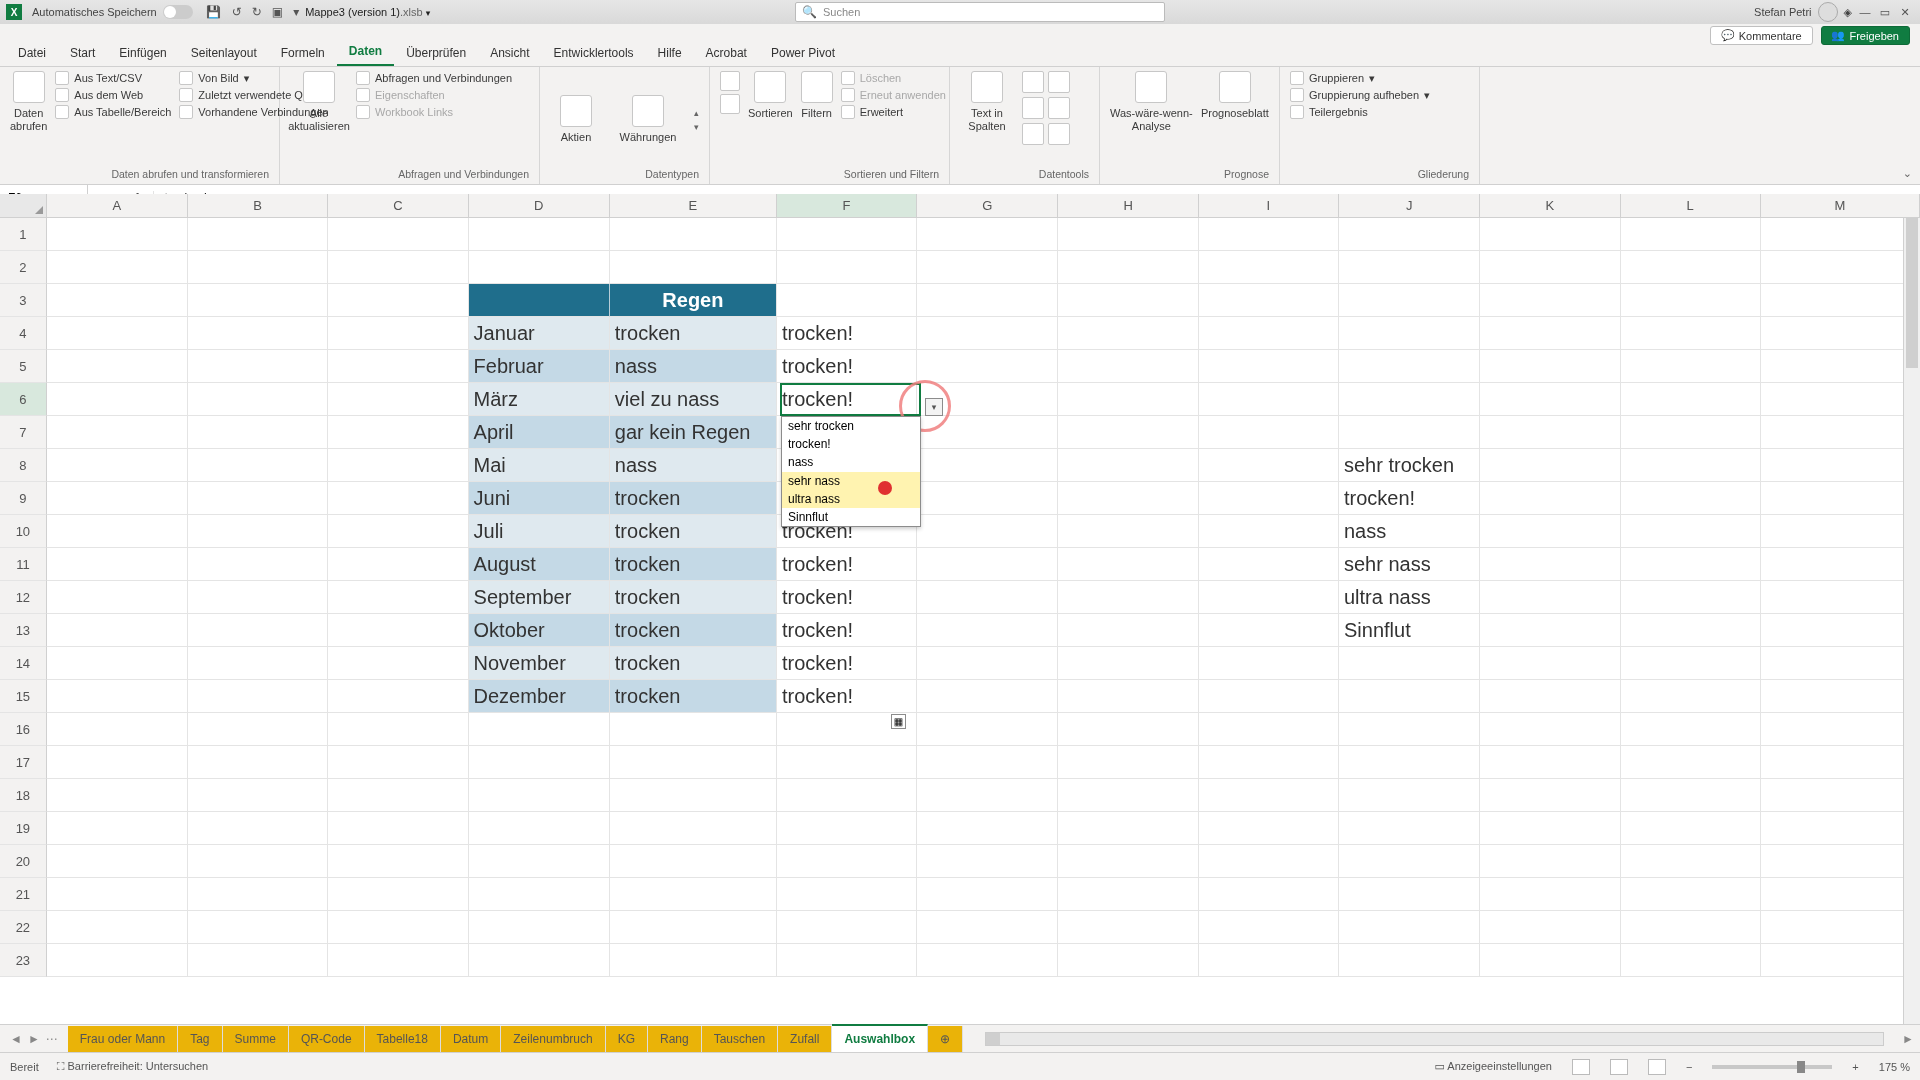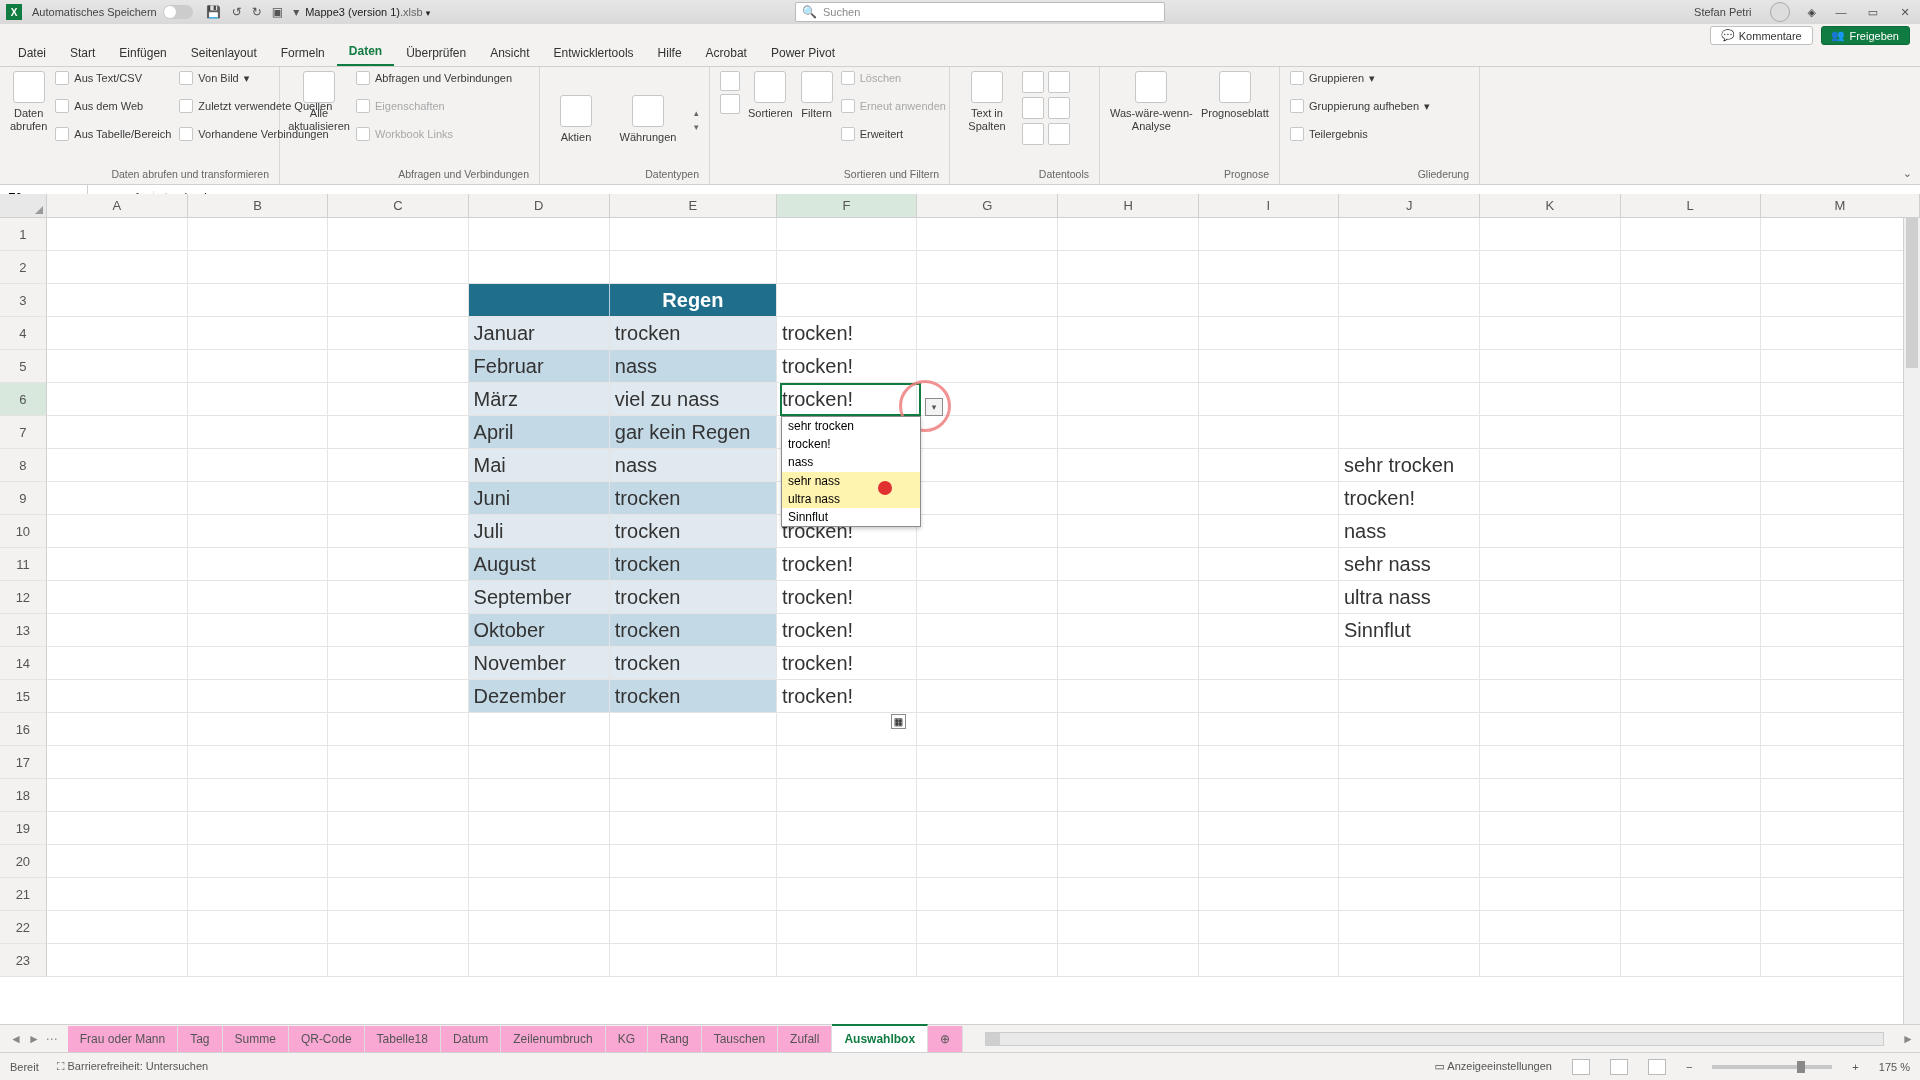--- a/index.html
+++ b/index.html
@@ -10,40 +10,40 @@
 .titlebar .xl-logo{ width:16px; height:16px; background:#107c41; margin-right:10px; display:flex; align-items:center; justify-content:center; color:#fff; font-weight:bold; font-size:10px;}
 .titlebar .autosave{ display:flex; align-items:center; gap:6px; }
 .titlebar .toggle{ width:30px; height:14px; border-radius:7px; background:#ccc; position:relative; }
 .titlebar .toggle::after{ content:""; position:absolute; left:1px; top:1px; width:12px; height:12px; background:#fff; border-radius:50%; }
 .titlebar .qat { display:flex; gap:10px; margin-left:14px; color:#555; }
 .titlebar .qat span{ font-size:12px; }
 .titlebar .docname{ margin-left:6px; color:#222; }
 .titlebar .docname .ext{ color:#666; }
 .searchbox{ position:absolute; left:795px; top:2px; width:370px; height:20px; background:#fff; border:1px solid #bbb; border-radius:2px; display:flex; align-items:center; padding:0 6px; gap:6px; font-size:11px; color:#777;}
 .searchbox .mag{ font-size:12px; color:#666;}
-.titlebar .right{ position:absolute; right:8px; top:0; height:24px; display:flex; align-items:center; gap:18px; font-size:11px; color:#444;}
+.titlebar .right{ position:absolute; right:8px; top:0; height:24px; display:flex; align-items:center; gap:6px; font-size:11px; color:#444;}
 .titlebar .avatar{ width:20px; height:20px; border-radius:50%; background:#ddd; border:1px solid #aaa;}
 .titlebar .winbtn{ width:14px; text-align:center; color:#555; cursor:default;}
 
 
 .menubar{ height:43px; background:#f3f2f1; display:flex; align-items:flex-end; padding-left:6px; font-size:12px; color:#333; border-bottom:1px solid #d0d0d0; position:relative;}
 .menubar .tab{ padding:5px 12px 6px 12px; cursor:default;}
 .menubar .tab.active{ border-bottom:2px solid #107c41; color:#107c41; font-weight:600;}
 .menubar .rightbtns{ position:absolute; right:10px; top:2px; display:flex; gap:8px;}
 .menubar .pillbtn{ border:1px solid #c0c0c0; border-radius:3px; padding:2px 10px; font-size:11px; display:flex; align-items:center; gap:4px; background:#fff;}
 .menubar .pillbtn.green{ background:#107c41; color:#fff; border-color:#0e6a38;}
 
 
 .ribbon{ height:118px; background:#f3f2f1; border-bottom:1px solid #d0d0d0; display:flex; font-size:11px; color:#3a3a3a;}
 .rgroup{ border-right:1px solid #d6d6d6; padding:4px 10px 2px 10px; display:flex; flex-direction:column; justify-content:space-between;}
 .rgroup .body{ flex:1; display:flex; align-items:flex-start; gap:8px;}
 .rgroup .label{ text-align:right; font-size:10.5px; color:#666; padding-bottom:2px;}
 .bigbtn{ display:flex; flex-direction:column; align-items:center; gap:4px; width:58px; text-align:center; line-height:1.15;}
 .bigbtn .ico{ width:32px; height:32px; background:#fff; border:1px solid #c7c7c7; border-radius:3px;}
-.stack{ display:flex; flex-direction:column; gap:14px;}
+.stack{ display:flex; flex-direction:column; gap:3px;}
 .stack .item{ display:flex; align-items:center; gap:5px; white-space:nowrap;}
 .stack .ico-s{ width:14px; height:14px; background:#fff; border:1px solid #c7c7c7; border-radius:2px;}
 .stack .disabled{ color:#a8a8a8;}
 .midico{ width:20px; height:20px; background:#fff; border:1px solid #c7c7c7; border-radius:2px;}
 .smallgrid{ display:grid; grid-template-columns:22px 22px; grid-auto-rows:22px; gap:4px;}
 .smallgrid div{ background:#fff; border:1px solid #c7c7c7; border-radius:2px;}
 
 
 .fxbar{ height:26px; border-bottom:1px solid #d0d0d0; display:flex; align-items:center; font-size:12px; background:#fff;}
 .namebox{ width:88px; height:100%; border-right:1px solid #d0d0d0; display:flex; align-items:center; padding:0 8px; justify-content:space-between;}
@@ -84,21 +84,21 @@
 .click-ring{ position:absolute; width:52px; height:52px; border:3px solid #f08080; border-radius:50%; z-index:55; opacity:.85;}
 .click-dot{ position:absolute; width:14px; height:14px; border-radius:50%; background:#e03030; z-index:65;}
 
 
 .autohandle{ position:absolute; width:15px; height:15px; border:1px solid #8c8c8c; background:#fff; font-size:10px; display:flex; align-items:center; justify-content:center; z-index:42;}
 
 
 .sheettabs{ position:absolute; left:0; right:0; bottom:28px; height:28px; background:#f3f2f1; border-top:1px solid #d0d0d0; display:flex; align-items:center; font-size:12px;}
 .sheetnav{ display:flex; gap:6px; padding:0 10px; color:#888;}
 .sheetlist{ display:flex; align-items:flex-end; height:100%;}
-.sheet{ padding:6px 12px; border-right:1px solid #ddd; color:#555; background:#f9a8d4;}
+.sheet{ padding:6px 12px; border-right:1px solid #ddd; color:#555; background:#eab308;}
 .sheet.active{ background:#fff; border-top:2px solid #107c41; color:#107c41; font-weight:600;}
 .hscroll{ flex:1; margin:0 12px 0 22px; height:14px; background:#e9e9e9; border:1px solid #ccc; position:relative;}
 .hscroll .thumb{ position:absolute; left:0; top:0; bottom:0; width:14px; background:#cfcfcf;}
 
 .statusbar{ position:absolute; left:0; right:0; bottom:0; height:28px; background:#f3f2f1; border-top:1px solid #d0d0d0; display:flex; align-items:center; font-size:11px; color:#555; padding:0 10px; justify-content:space-between;}
 .statusbar .left{ display:flex; gap:18px; align-items:center;}
 .statusbar .right{ display:flex; gap:20px; align-items:center;}
 .zoom-slider{ width:120px; height:4px; background:#c8c8c8; position:relative;}
 .zoom-slider .knob{ position:absolute; top:-4px; left:85px; width:8px; height:12px; background:#888;}
 .viewbtn{ width:18px; height:16px; border:1px solid #bbb; background:#fff;}

